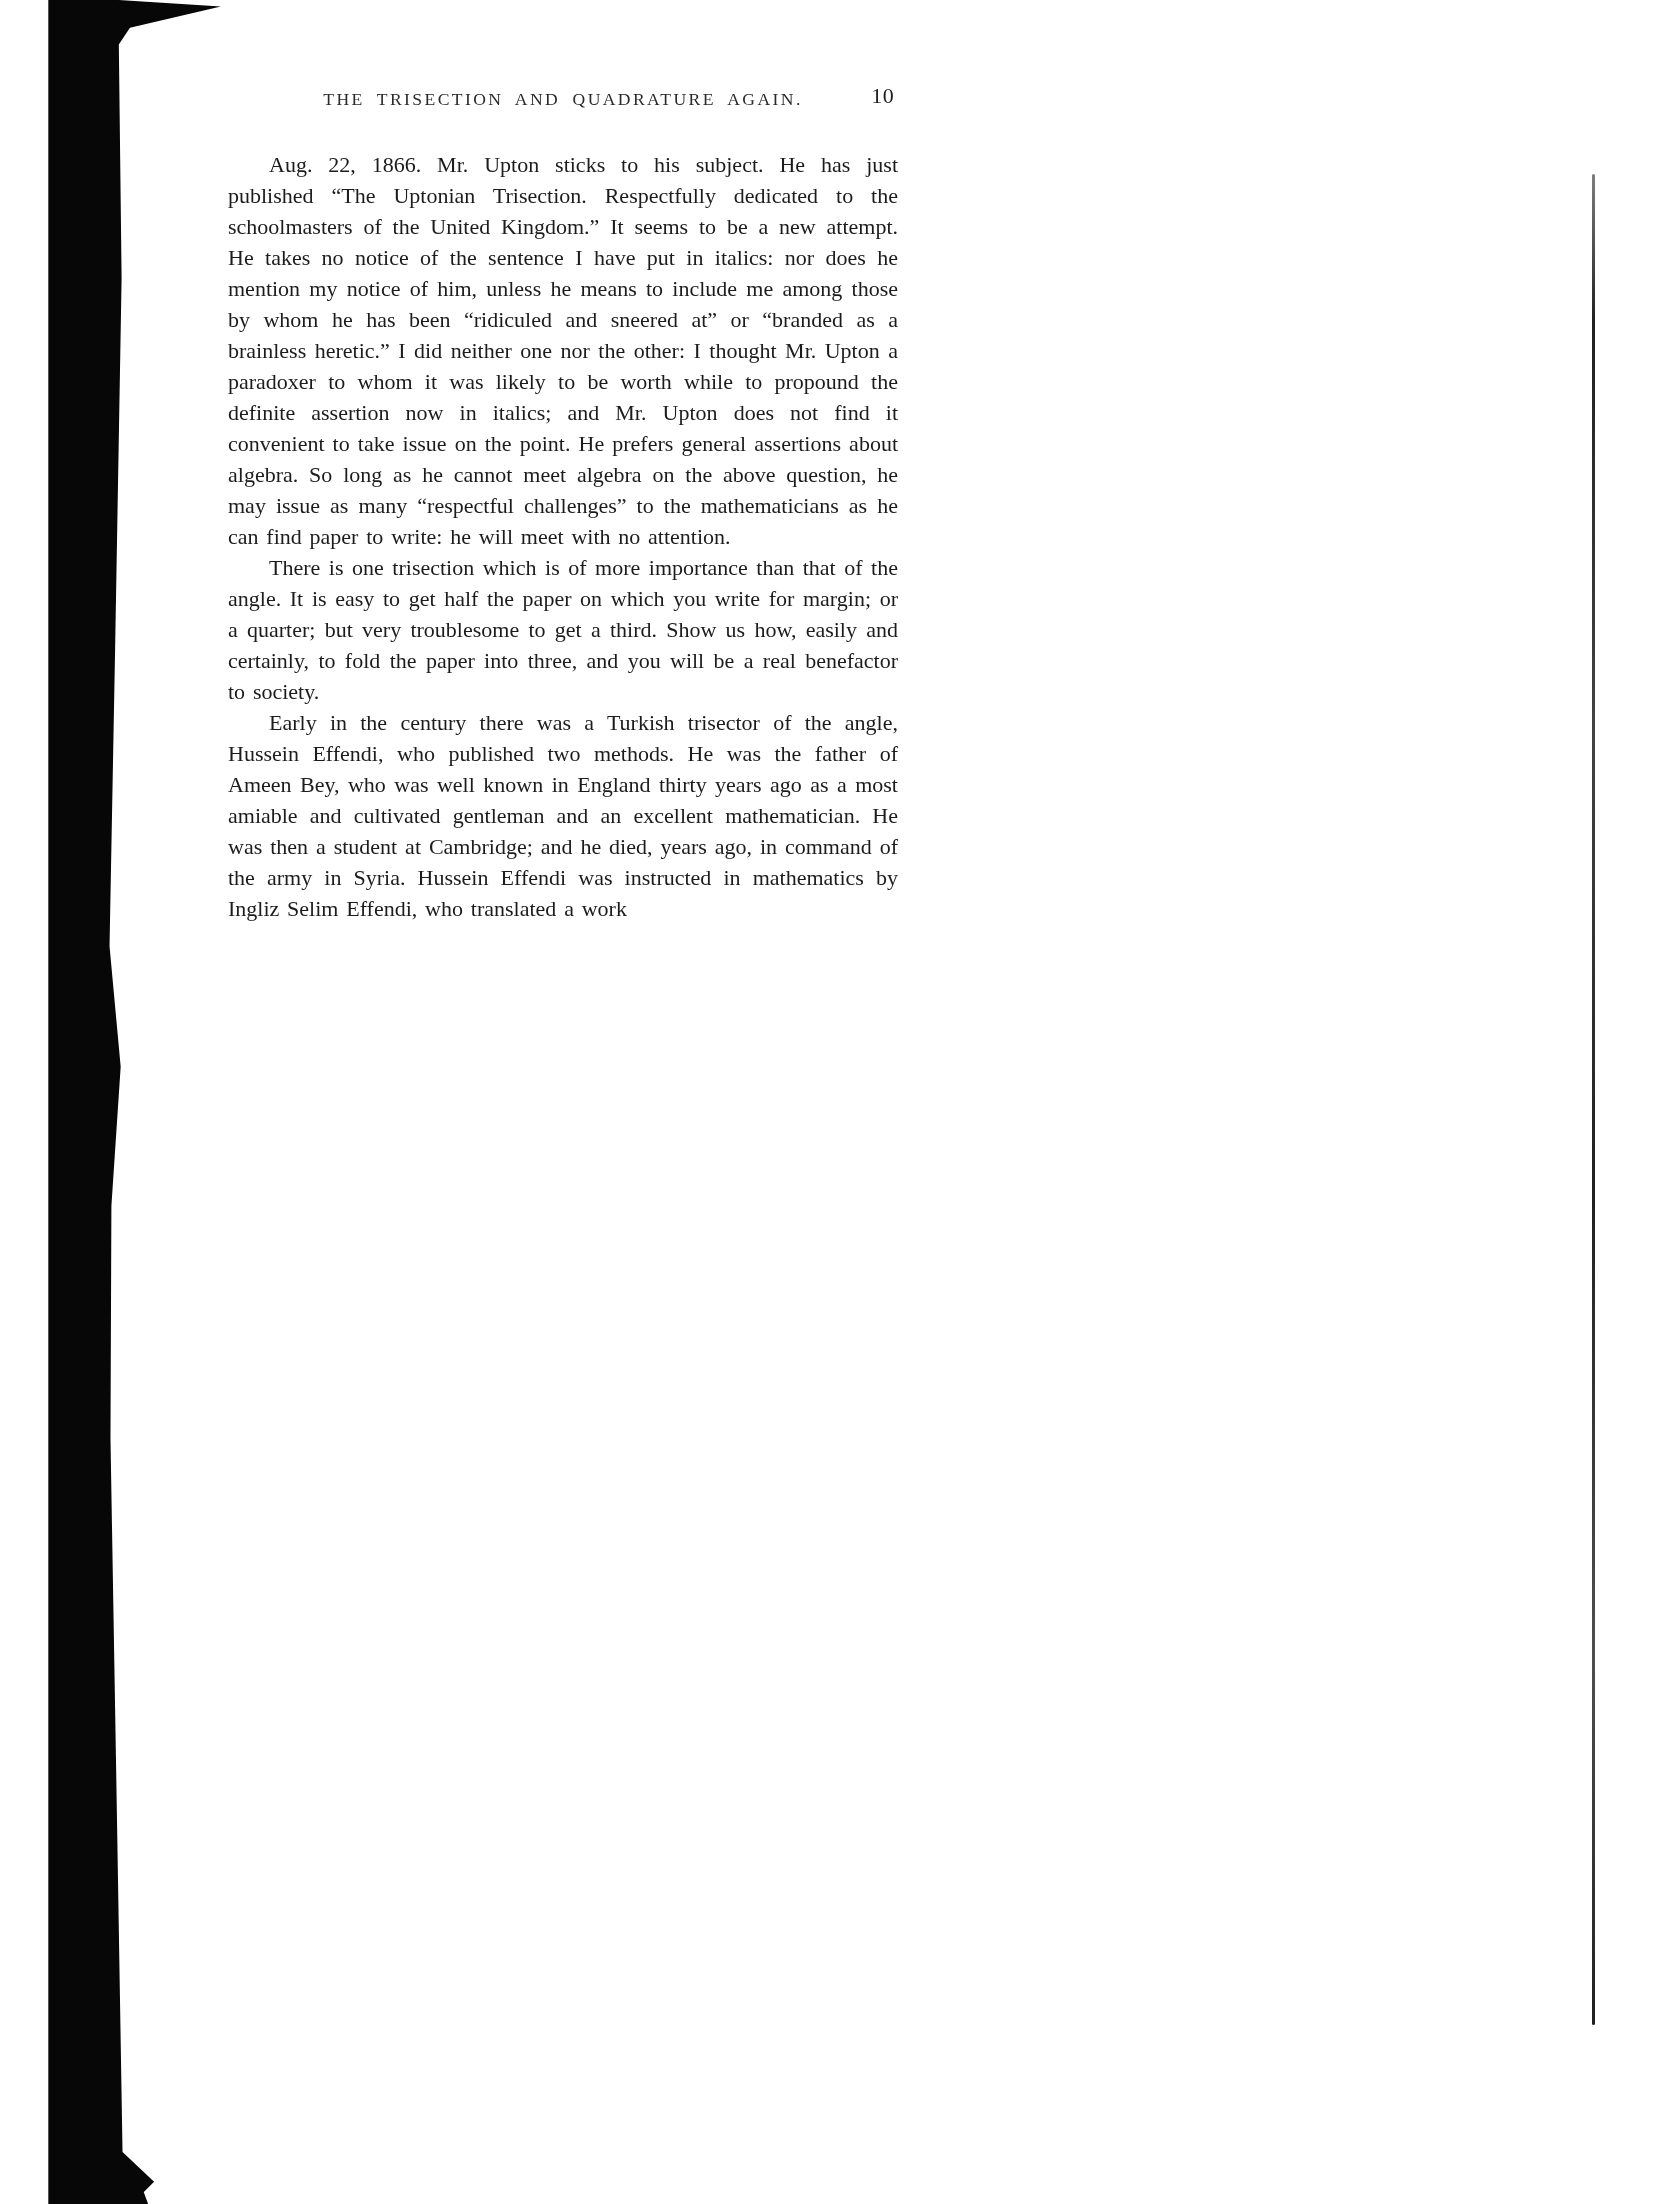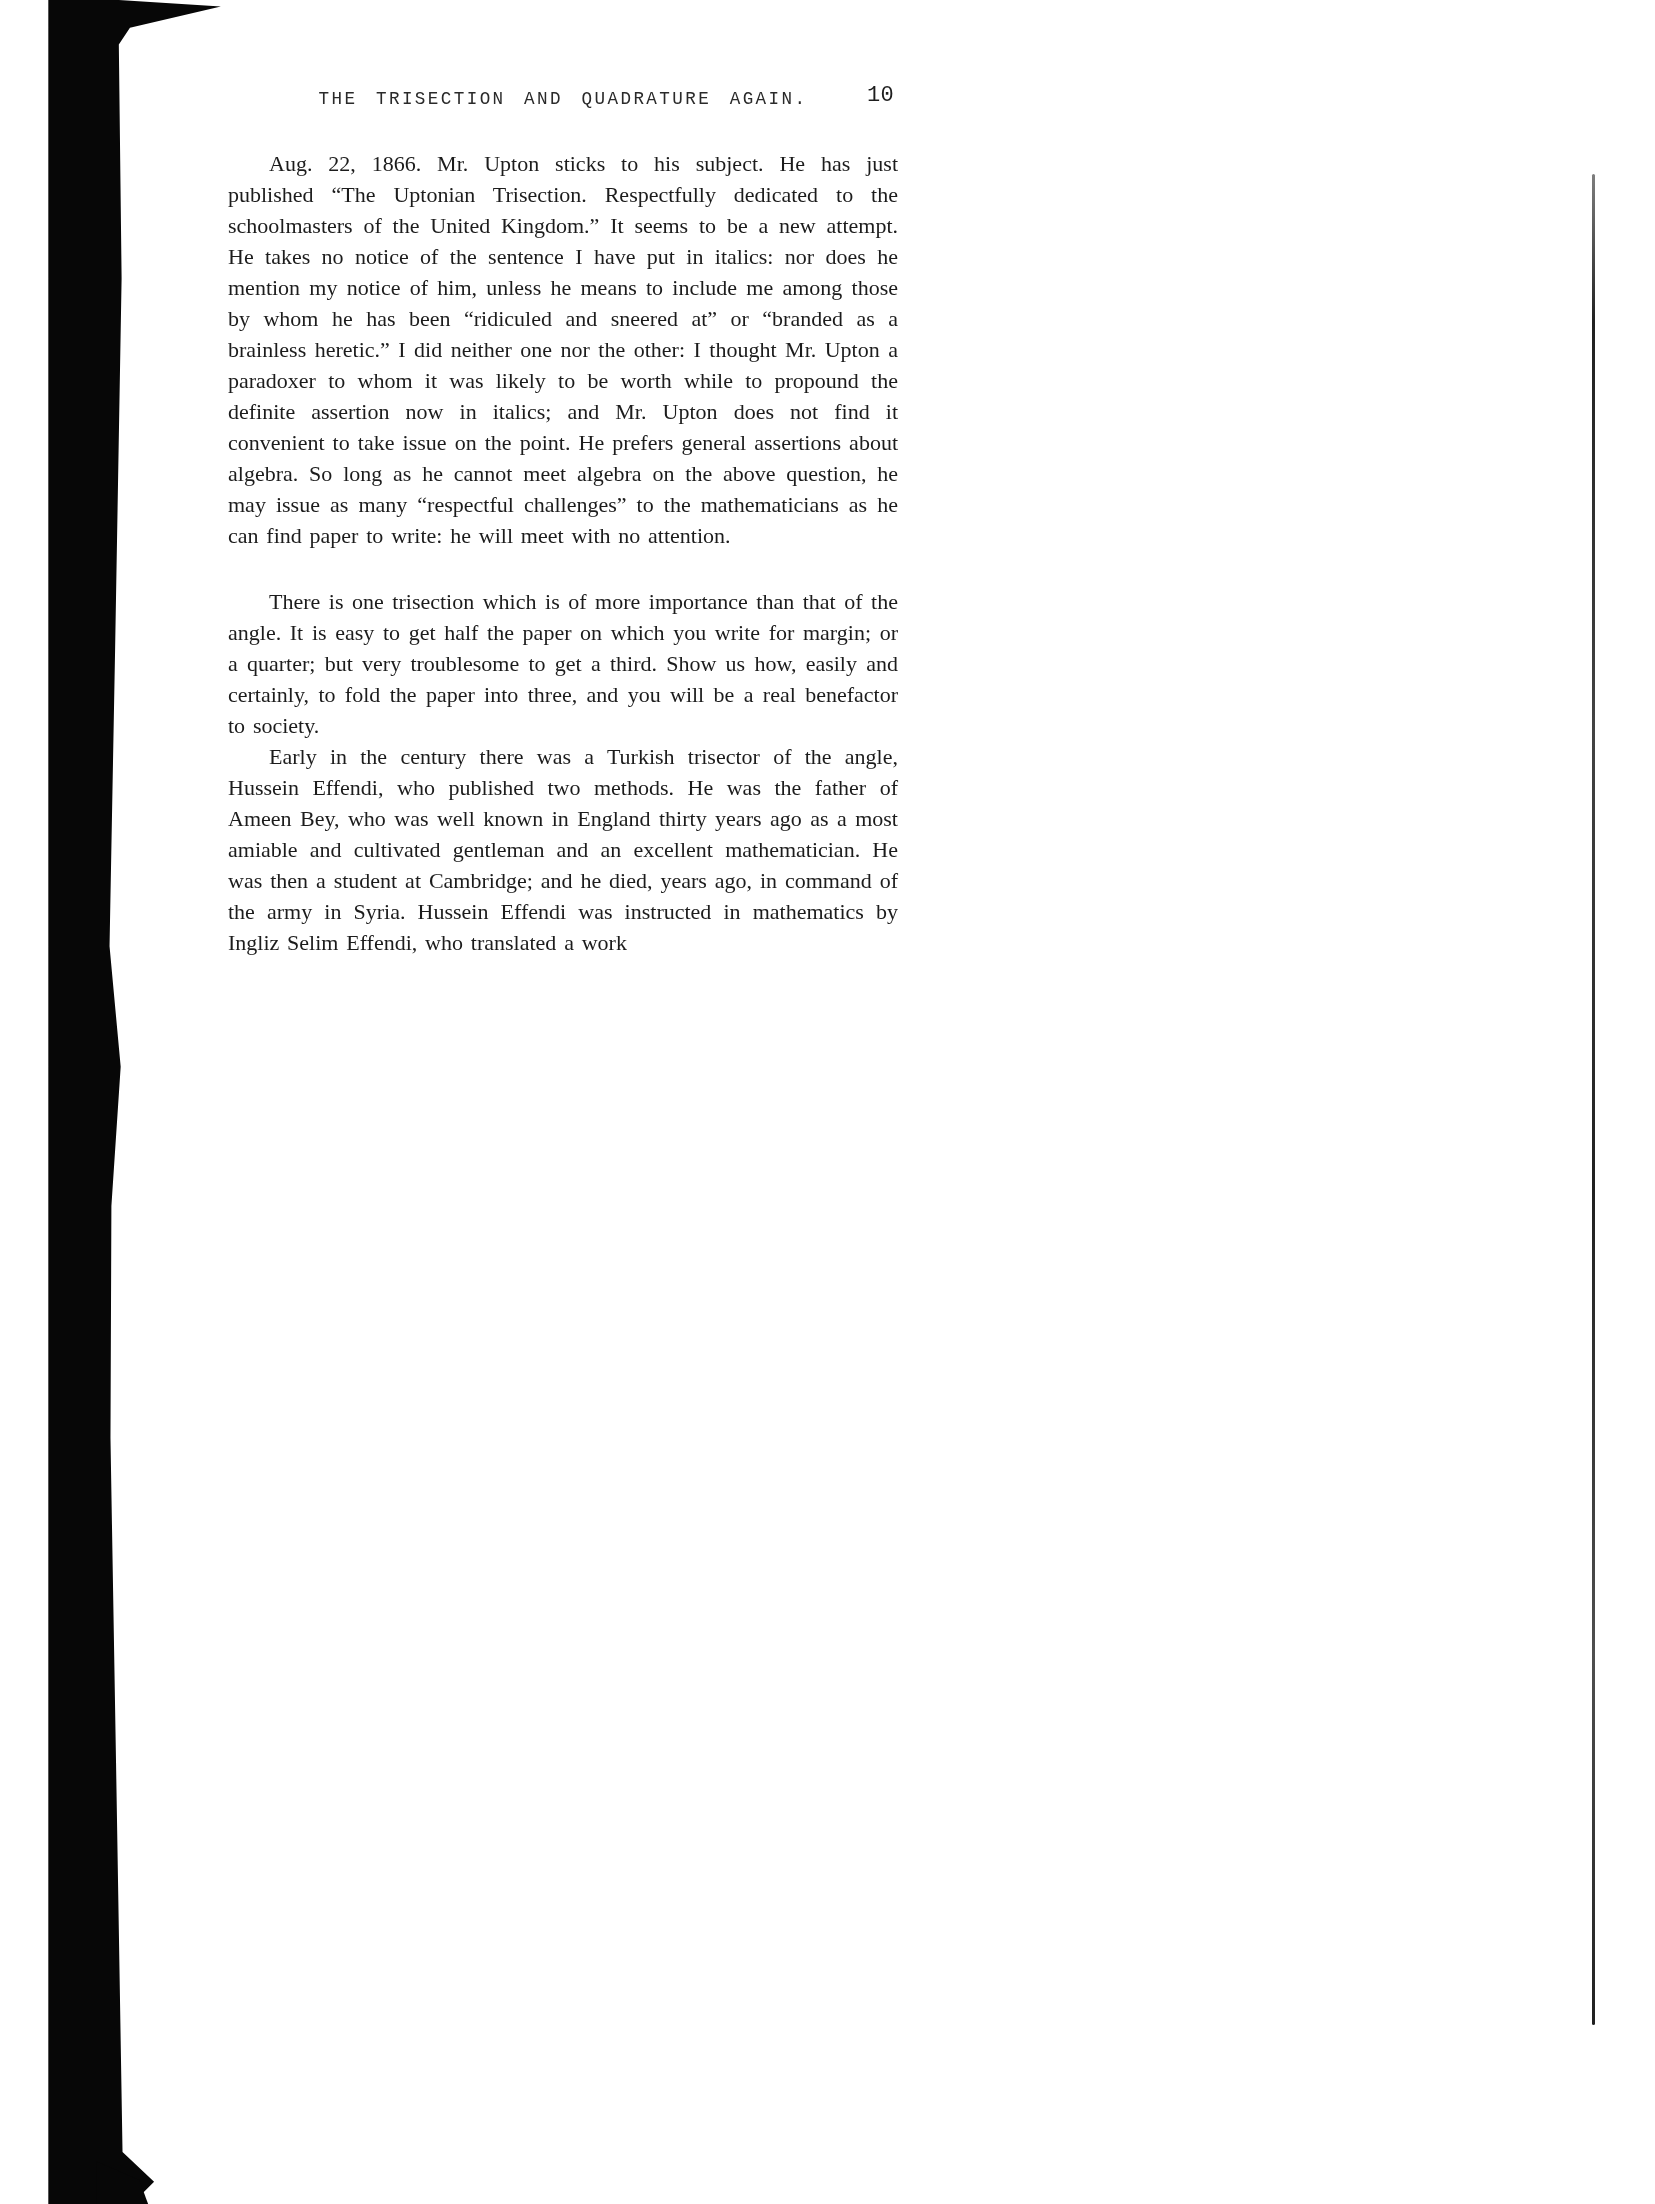--- a/index.html
+++ b/index.html
@@ -53,21 +53,20 @@
     top: 89px;
     width: 670px;
     color: #1e1e1e;
   }
   .running-header {
     display: flex;
     align-items: flex-start;
     justify-content: center;
     position: relative;
     margin-bottom: 39px;
-    font-family: Liberation Mono, monospace;
   }
   .header-title {
     font-size: 17.6px;
     letter-spacing: 2.4px;
     word-spacing: 5.6px;
     color: #2a2a2a;
     white-space: nowrap;
   }
   .header-page-number {
     position: absolute;
@@ -79,21 +78,20 @@
   }
   .body-text p {
     font-size: 22px;
     line-height: 31px;
     text-align: justify;
     margin: 0;
     color: #1c1c1c;
     word-spacing: 2.3px;
   }
   .body-text p.gap-before {
-    margin-top: 35px;
   }
   .body-text p.indent {
     text-indent: 41px;
   }
 </style>
 </head>
 <body>
 
 <div class="scan-root">
 

